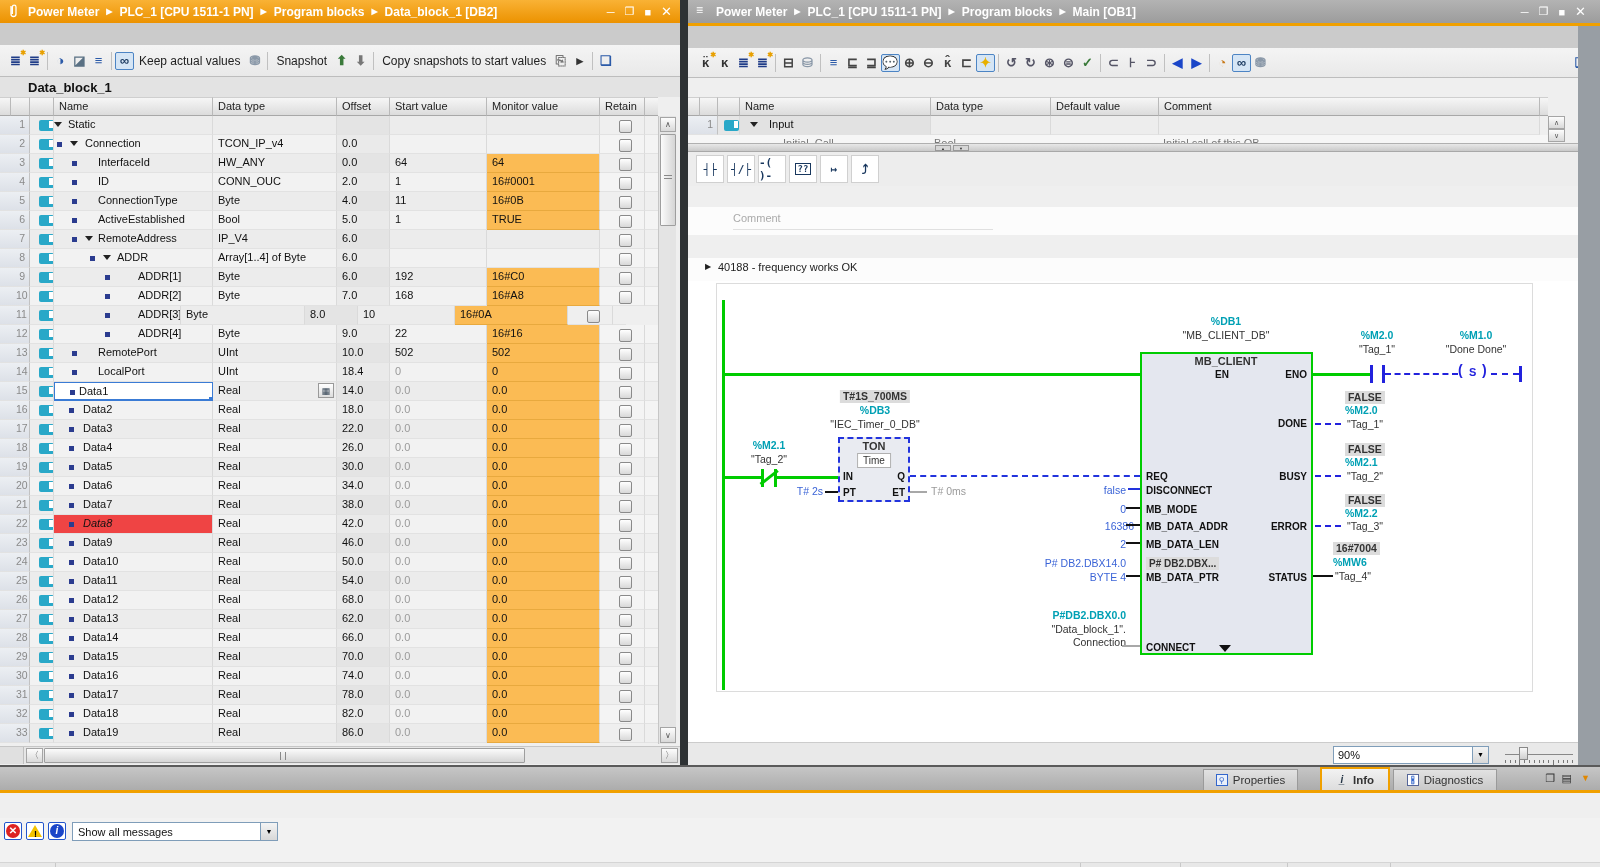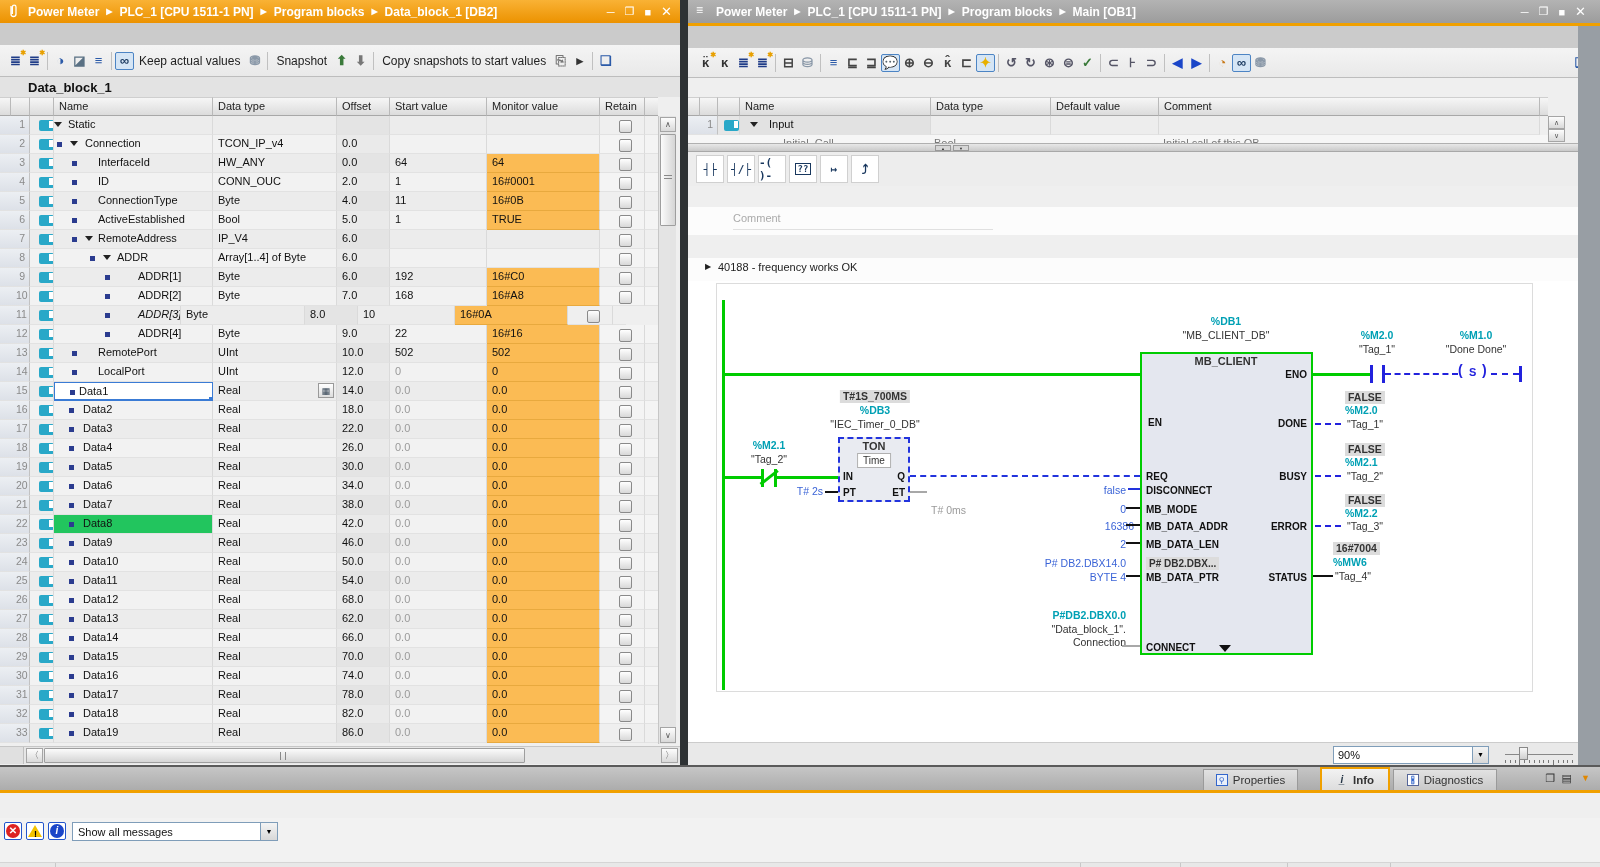--- a/index.html
+++ b/index.html
@@ -277,21 +277,21 @@
           <div class="tcell" style="width: 13px; background: rgb(244, 244, 244); border-right: none;"></div>
         </div>
         <div class="trow">
           <div class="tcell numc" style="width: 11px; background: linear-gradient(rgb(236, 239, 243), rgb(221, 225, 232)); border-right: none;"></div>
           <div class="tcell numc" style="width: 19px;">11</div>
           <div class="tcell" style="width: 24px; background: rgb(236, 236, 236);">
             <div class="tagic">
               <div style="position:absolute;right:1px;top:1px;width:4px;height:7px;background:#fff"></div>
             </div>
           </div>
-          <div class="tcell" style="width: 127px; background: rgb(236, 236, 236); font-style: italic;"><span class="sq" style="left:51px"></span><span style="margin-left:79px">ADDR[3]</span></div>
+          <div class="tcell" style="width: 127px; background: rgb(236, 236, 236);"><span class="sq" style="left:51px"></span><span style="margin-left:79px">ADDR[3]</span></div>
           <div class="tcell" style="width: 124px; background: rgb(236, 236, 236);"><span>Byte</span></div>
           <div class="tcell" style="width: 53px; background: rgb(228, 228, 228);">8.0</div>
           <div class="tcell" style="width: 97px; background: rgb(236, 236, 236);"><span style="color:#111">10</span></div>
           <div class="tcell" style="width: 113px; background: rgb(251, 187, 84); border-bottom: 1px solid rgb(232, 169, 62);">16#0A</div>
           <div class="tcell" style="width: 45px; background: rgb(239, 239, 239);">
             <div class="cb"></div>
           </div>
           <div class="tcell" style="width: 13px; background: rgb(239, 239, 239); border-right: none;"></div>
         </div>
         <div class="trow">
@@ -333,21 +333,21 @@
         <div class="trow">
           <div class="tcell numc" style="width: 11px; background: linear-gradient(rgb(236, 239, 243), rgb(221, 225, 232)); border-right: none;"></div>
           <div class="tcell numc" style="width: 19px;">14</div>
           <div class="tcell" style="width: 24px; background: rgb(242, 242, 242);">
             <div class="tagic">
               <div style="position:absolute;right:1px;top:1px;width:4px;height:7px;background:#fff"></div>
             </div>
           </div>
           <div class="tcell" style="width: 159px; background: rgb(242, 242, 242);"><span class="sq" style="left:18px"></span><span style="margin-left:39px">LocalPort</span></div>
           <div class="tcell" style="width: 124px; background: rgb(242, 242, 242);"><span>UInt</span></div>
-          <div class="tcell" style="width: 53px; background: rgb(234, 234, 234);">12.0</div>
+          <div class="tcell" style="width: 53px; background: rgb(234, 234, 234);">18.4</div>
           <div class="tcell" style="width: 97px; background: rgb(242, 242, 242);"><span style="color:#9A9A9A">0</span></div>
           <div class="tcell" style="width: 113px; background: rgb(251, 187, 84); border-bottom: 1px solid rgb(232, 169, 62);">0</div>
           <div class="tcell" style="width: 45px; background: rgb(244, 244, 244);">
             <div class="cb"></div>
           </div>
           <div class="tcell" style="width: 13px; background: rgb(244, 244, 244); border-right: none;"></div>
         </div>
         <div class="trow">
           <div class="tcell numc" style="width: 11px; background: linear-gradient(rgb(236, 239, 243), rgb(221, 225, 232)); border-right: none;"></div>
           <div class="tcell numc" style="width: 19px;">15</div>
@@ -475,21 +475,21 @@
           <div class="tcell" style="width: 13px; background: rgb(239, 239, 239); border-right: none;"></div>
         </div>
         <div class="trow">
           <div class="tcell numc" style="width: 11px; background: linear-gradient(rgb(236, 239, 243), rgb(221, 225, 232)); border-right: none;"></div>
           <div class="tcell numc" style="width: 19px;">22</div>
           <div class="tcell" style="width: 24px; background: rgb(242, 242, 242);">
             <div class="tagic">
               <div style="position:absolute;right:1px;top:1px;width:4px;height:7px;background:#fff"></div>
             </div>
           </div>
-          <div class="tcell" style="width: 159px; background: #22c55e;"><span class="sq" style="left:15px"></span><span style="margin-left:24px">Data8</span></div>
+          <div class="tcell" style="width: 159px; background: #ef4444; font-style: italic;"><span class="sq" style="left:15px"></span><span style="margin-left:24px">Data8</span></div>
           <div class="tcell" style="width: 124px; background: rgb(242, 242, 242);"><span>Real</span></div>
           <div class="tcell" style="width: 53px; background: rgb(234, 234, 234);">42.0</div>
           <div class="tcell" style="width: 97px; background: rgb(242, 242, 242);"><span style="color:#9A9A9A">0.0</span></div>
           <div class="tcell" style="width: 113px; background: rgb(251, 187, 84); border-bottom: 1px solid rgb(232, 169, 62);">0.0</div>
           <div class="tcell" style="width: 45px; background: rgb(244, 244, 244);">
             <div class="cb"></div>
           </div>
           <div class="tcell" style="width: 13px; background: rgb(244, 244, 244); border-right: none;"></div>
         </div>
         <div class="trow">
@@ -876,26 +876,26 @@
         <div class="lbl " style="position: absolute; left: 874px; top: 440px; transform: translateX(-50%); font-weight: bold; font-size: 11px;">TON</div>
         <div class="lbl " style="position: absolute; left: 874px; top: 453px; transform: translateX(-50%); background: rgb(255, 255, 255); border: 1px solid rgb(176, 176, 176); padding: 0px 5px; font-size: 10px;">Time</div>
         <div class="pin" style="position: absolute; left: 843px; top: 470px;">IN</div>
         <div class="pin" style="position: absolute; left: 843px; top: 486px;">PT</div>
         <div class="pin" style="position: absolute; right: 695px; top: 470px;">Q</div>
         <div class="pin" style="position: absolute; right: 695px; top: 486px;">ET</div>
         <div class="lbl const" style="position: absolute; right: 777px; top: 485px;">T# 2s</div>
         <div style="position: absolute; left: 825px; top: 491px; width: 13px; height: 2px; background: rgb(17, 17, 17);"></div>
         <div style="position: absolute; left: 910px; top: 475px; width: 230px; border-top: 2px dashed rgb(34, 51, 221);"></div>
         <div style="position: absolute; left: 910px; top: 491px; width: 17px; height: 2px; background: rgb(168, 168, 168);"></div>
-        <div class="lbl " style="position: absolute; left: 931px; top: 485px; color: rgb(154, 154, 154); margin-top: 19px;">T# 0ms</div>
+        <div class="lbl " style="position: absolute; left: 931px; top: 485px; color: rgb(154, 154, 154);">T# 0ms</div>
         <div class="lbl teal" style="position: absolute; left: 1226px; top: 315px; transform: translateX(-50%);">%DB1</div>
         <div class="lbl " style="position: absolute; left: 1226px; top: 329px; transform: translateX(-50%);">"MB_CLIENT_DB"</div>
         <div style="position: absolute; left: 1140px; top: 352px; width: 173px; height: 303px; background: rgb(228, 231, 239); border: 2px solid rgb(0, 204, 0);"></div>
         <div class="lbl " style="position: absolute; left: 1226px; top: 355px; transform: translateX(-50%); font-weight: bold; font-size: 11px;">MB_CLIENT</div>
-        <div class="pin" style="position: absolute; left: 1148px; top: 368px; margin-top: 48px;">EN</div>
+        <div class="pin" style="position: absolute; left: 1215px; top: 368px;">EN</div>
         <div class="pin" style="position: absolute; left: 1146px; top: 470px;">REQ</div>
         <div class="pin" style="position: absolute; left: 1146px; top: 484px;">DISCONNECT</div>
         <div class="pin" style="position: absolute; left: 1146px; top: 503px;">MB_MODE</div>
         <div class="pin" style="position: absolute; left: 1146px; top: 520px;">MB_DATA_ADDR</div>
         <div class="pin" style="position: absolute; left: 1146px; top: 538px;">MB_DATA_LEN</div>
         <div class="lbl gv" style="position: absolute; left: 1146px; top: 557px; font-size: 10px;">P# DB2.DBX...</div>
         <div class="pin" style="position: absolute; left: 1146px; top: 571px;">MB_DATA_PTR</div>
         <div class="pin" style="position: absolute; left: 1146px; top: 641px;">CONNECT</div>
         <div class="pin" style="position: absolute; right: 293px; top: 368px;">ENO</div>
         <div class="pin" style="position: absolute; right: 293px; top: 417px;">DONE</div>

